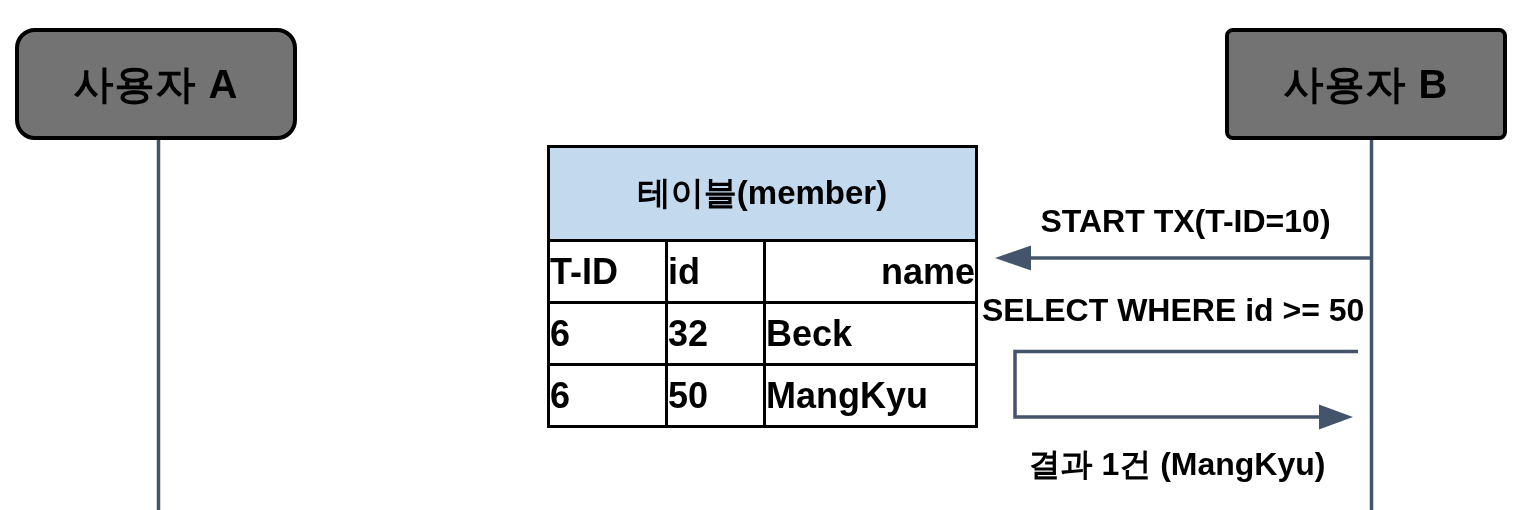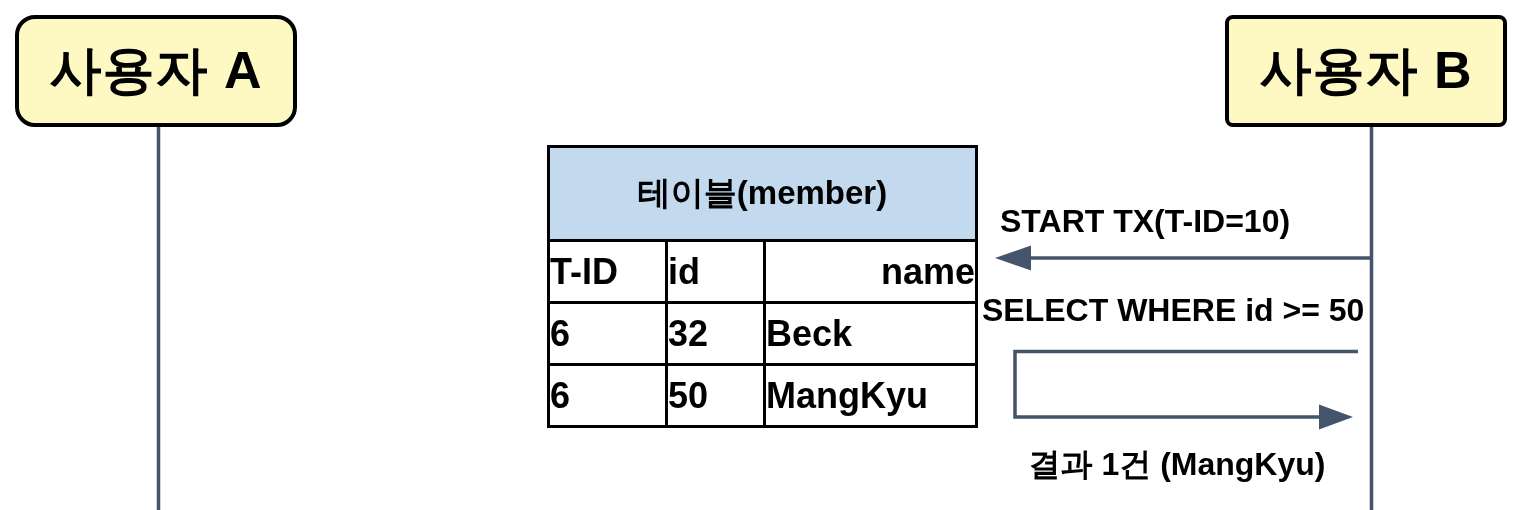--- a/index.html
+++ b/index.html
@@ -19,30 +19,30 @@
   }
   .svg-layer {
     position: absolute;
     left: 0;
     top: 0;
     width: 1532px;
     height: 510px;
   }
   .actor-box {
     position: absolute;
-    top: 15px;
+    top: 28px;
     height: 104px;
     width: 274px;
     border: 4px solid #000000;
     border-radius: 20px;
-    background: #fef9c3;
+    background: #737373;
     display: flex;
     align-items: center;
     justify-content: center;
-    font-size: 52px;
+    font-size: 40px;
     letter-spacing: 1px;
     z-index: 2;
   }
   .actor-a { left: 15px; }
   .actor-b { left: 1225px; border-radius: 8px; }
 
   .member-table {
     position: absolute;
     left: 547px;
     top: 145px;
@@ -73,20 +73,21 @@
   .msg-label {
     position: absolute;
     font-size: 32px;
     white-space: nowrap;
     z-index: 2;
   }
   .start-tx-label {
     left: 1000px;
     top: 203px;
     width: 371px;
+    text-align: center;
   }
   .select-label {
     left: 982px;
     top: 292px;
     text-align: right;
   }
   .result-label {
     left: 982px;
     top: 443px;
     width: 390px;

